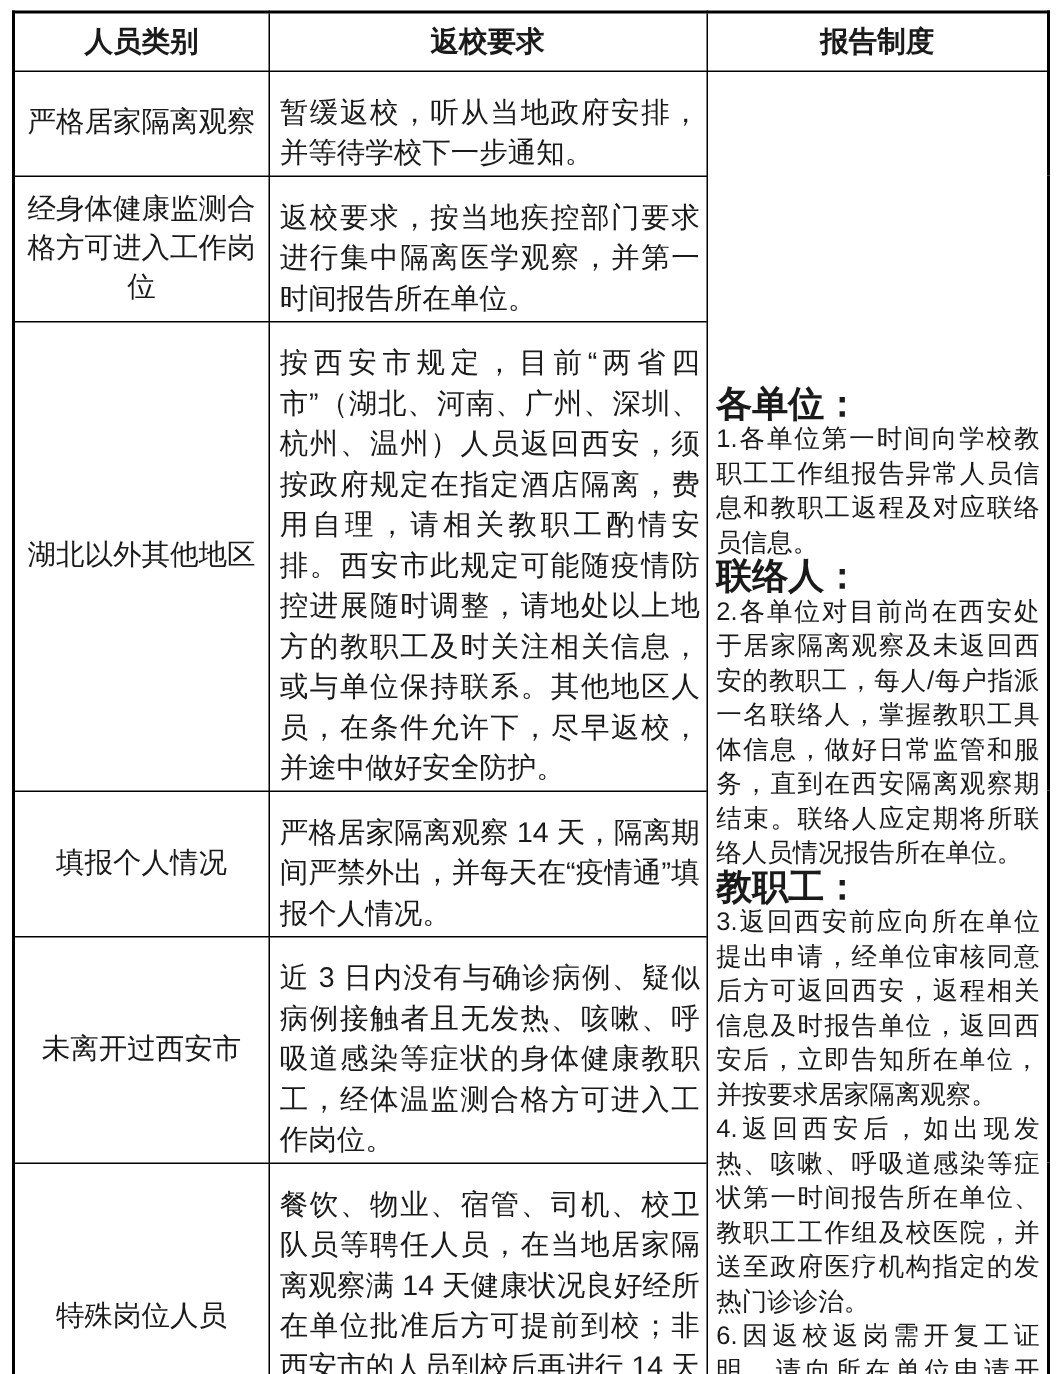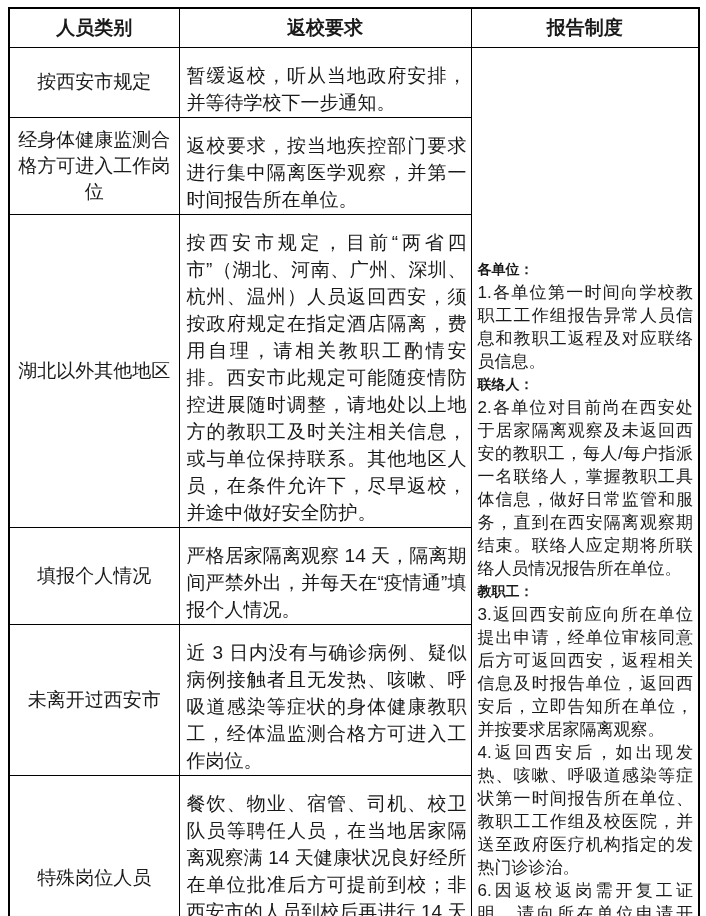--- a/index.html
+++ b/index.html
@@ -65,21 +65,21 @@
   }
   td.rep {
     font-size: 17px;
     line-height: 23px;
     vertical-align: middle;
     padding: 2px 5px 2px 6px;
     text-align: justify;
   }
   .rep-heading {
     font-weight: bold;
-    font-size: 14px;
+    font-size: 24px;
   }
   .rep-para { }
 </style>
 </head>
 <body>
 
 <div class="page">
   <table class="notice-table">
     <colgroup>
       <col class="c1">
@@ -88,21 +88,21 @@
     </colgroup>
 
     <tbody>
         <tr class="hdr">
       <th class="hcell">人员类别</th>
       <th class="hcell">返校要求</th>
       <th class="hcell">报告制度</th>
     </tr>
 
     <tr class="r1">
-      <td class="cat">按西安市规定</td>
+      <td class="cat">严格居家隔离观察</td>
       <td class="req">暂缓返校，听从当地政府安排，并等待学校下一步通知。</td>
       <td class="rep" rowspan="7">
         <div class="rep-heading">各单位：</div>
         <div class="rep-para">1.各单位第一时间向学校教职工工作组报告异常人员信息和教职工返程及对应联络员信息。</div>
         <div class="rep-heading">联络人：</div>
         <div class="rep-para">2.各单位对目前尚在西安处于居家隔离观察及未返回西安的教职工，每人/每户指派一名联络人，掌握教职工具体信息，做好日常监管和服务，直到在西安隔离观察期结束。联络人应定期将所联络人员情况报告所在单位。</div>
         <div class="rep-heading">教职工：</div>
         <div class="rep-para">3.返回西安前应向所在单位提出申请，经单位审核同意后方可返回西安，返程相关信息及时报告单位，返回西安后，立即告知所在单位，并按要求居家隔离观察。</div>
         <div class="rep-para">4.返回西安后，如出现发热、咳嗽、呼吸道感染等症状第一时间报告所在单位、教职工工作组及校医院，并送至政府医疗机构指定的发热门诊诊治。</div>
         <div class="rep-para">6.因返校返岗需开复工证明，请向所在单位申请开具。</div>

